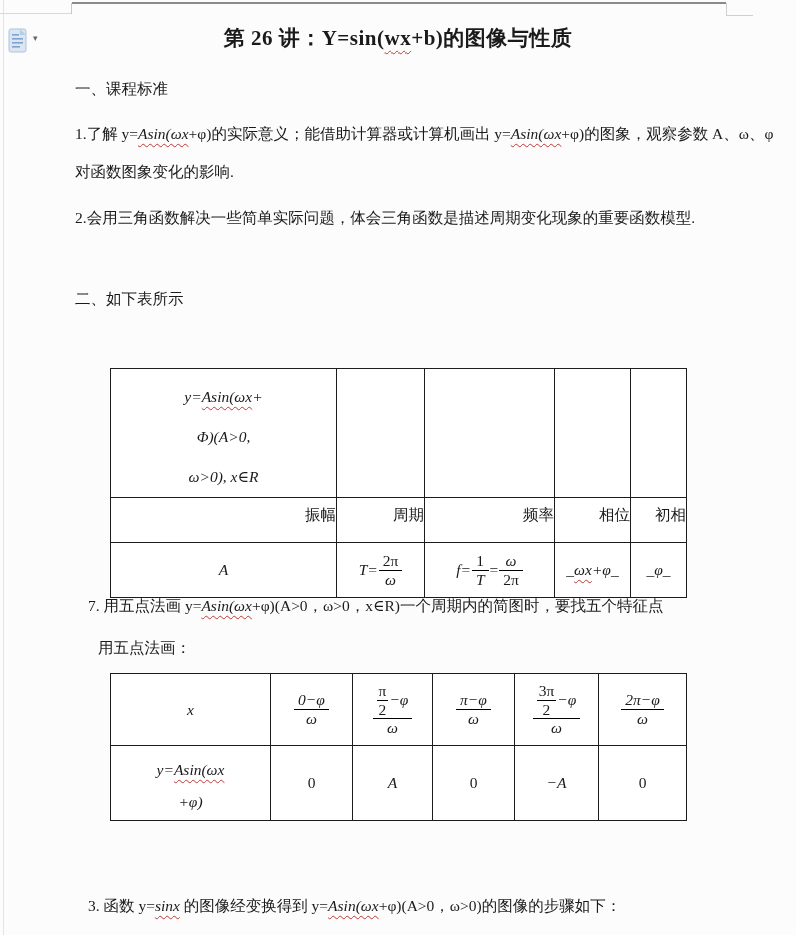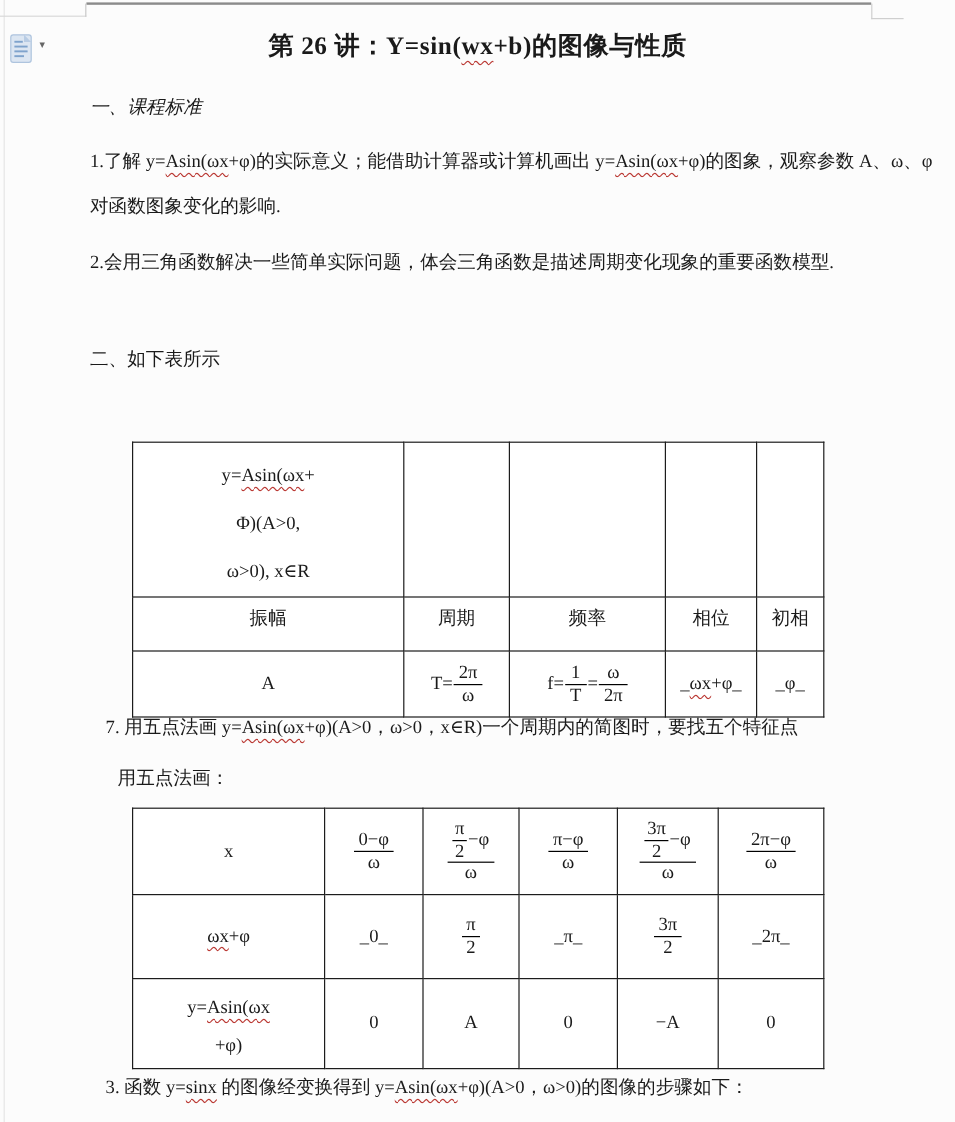--- a/index.html
+++ b/index.html
@@ -18,44 +18,44 @@
   #corner-left-v{left:71px;top:3px;width:1px;height:11px;background:#c9c9c9;}
   #corner-right-v{left:726px;top:3px;width:1px;height:13px;background:#cfcfcf;}
   #corner-right-h{left:726px;top:15px;width:27px;height:1px;background:#cfcfcf;}
 
   .abs{position:absolute;white-space:nowrap;}
 
   #doc-title{left:0;top:24px;width:796px;text-align:center;
     font-size:21px;font-weight:bold;letter-spacing:.5px;}
 
   .body-text{font-size:15.5px;}
-  #heading-1{left:75px;top:79px;font-style:italic;}
+  #heading-1{left:75px;top:79px;}
   #para1-line1{left:75px;top:124px;}
   #para1-line2{left:75px;top:162px;}
   #para1-line3{left:75px;top:208px;}
   #heading-2{left:75px;top:289px;}
   #item-1{left:112px;top:330px;}
   #item-2{left:88px;top:596px;}
   #item-2b{left:98px;top:638px;}
   #item-3{left:88px;top:896px;}
 
   
-  .m{font-family:"Liberation Serif","DejaVu Serif",serif;}
+  .m{font-family:"Liberation Serif","DejaVu Serif",serif;font-style:italic;}
   .sq{text-decoration:underline;text-decoration-style:wavy;
       text-decoration-color:#bb3a35;text-decoration-thickness:1px;
       text-underline-offset:4px;}
   #doc-title .sq{text-underline-offset:5px;}
 
   
   table{border-collapse:collapse;table-layout:fixed;background:#fff;}
   td{border:1.4px solid #1c1c1c;text-align:center;vertical-align:middle;
      font-size:15.5px;padding:0;overflow:hidden;}
   #table-1{left:110px;top:368px;}
   #table-2{left:110px;top:673px;}
-  .hdr-cell{vertical-align:top;padding-top:7px;}
+  .hdr-cell{vertical-align:top;padding-top:7px;text-align:right;}
   .def-cell{vertical-align:top;padding-top:8px;}
   .def-cell div{line-height:40px;}
 
   .frac{display:inline-block;vertical-align:middle;text-align:center;}
   .frac>.num{display:block;border-bottom:1.2px solid #000;padding:0 4px;line-height:1.15;}
   .frac>.den{display:block;padding:0 4px;line-height:1.15;}
   .frac .frac>.num,.frac .frac>.den{padding:0 2px;}
   .nrow{display:flex;align-items:center;justify-content:center;gap:1px;}
 </style>
 </head>
@@ -180,28 +180,20 @@
                 <span class="nrow">
                   <span class="frac">
                     <span class="num">3π</span>
                     <span class="den">2</span>
                   </span>
                   <span class="m">−φ</span>
                 </span>
               </span><span class="den m">ω</span></span></td>
       <td><span class="frac"><span class="num m">2π−φ</span><span class="den m">ω</span></span></td>
     </tr>
-    <tr style="height:70px;">
-      <td><span class="m sq">ωx</span><span class="m">+φ</span></td>
-      <td><span class="m">_0_</span></td>
-      <td><span class="frac"><span class="num">π</span><span class="den">2</span></span></td>
-      <td><span class="m">_π_</span></td>
-      <td><span class="frac"><span class="num">3π</span><span class="den">2</span></span></td>
-      <td><span class="m">_2π_</span></td>
-    </tr>
     <tr style="height:75px;">
       <td>
         <div style="line-height:38px;"><span class="m">y=</span><span class="m sq">Asin(ωx</span></div>
         <div style="line-height:26px;"><span class="m">+φ)</span></div>
       </td>
       <td><span>0</span></td>
       <td><span class="m">A</span></td>
       <td><span>0</span></td>
       <td><span class="m">−A</span></td>
       <td><span>0</span></td>

